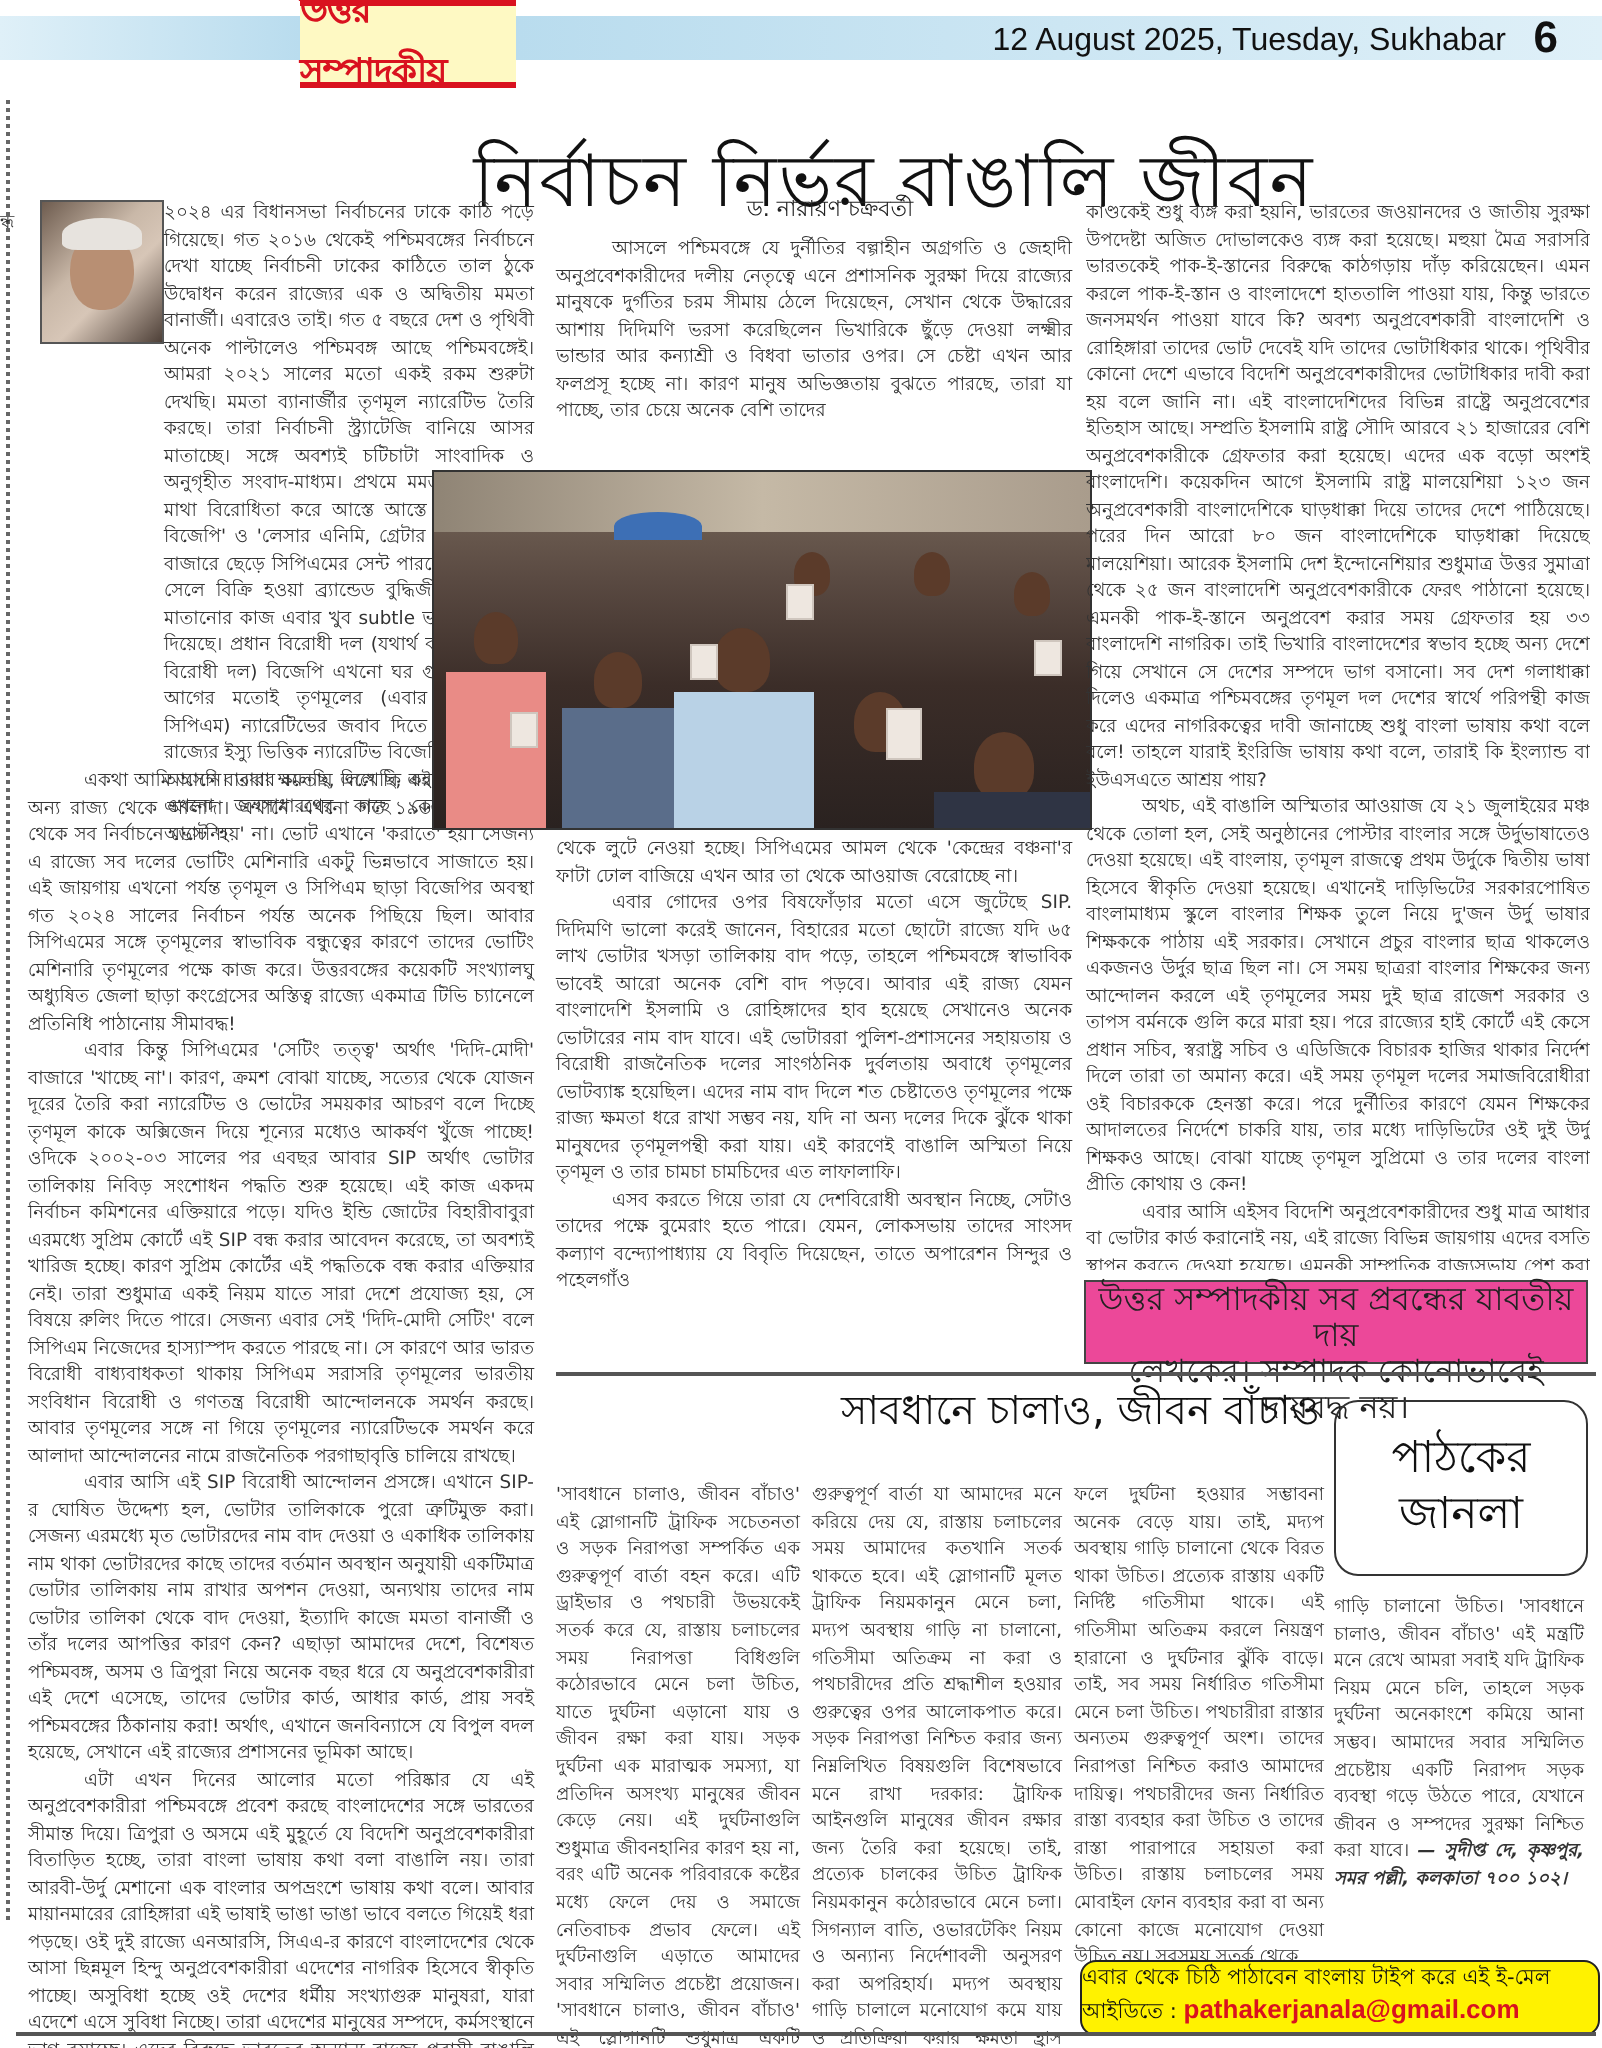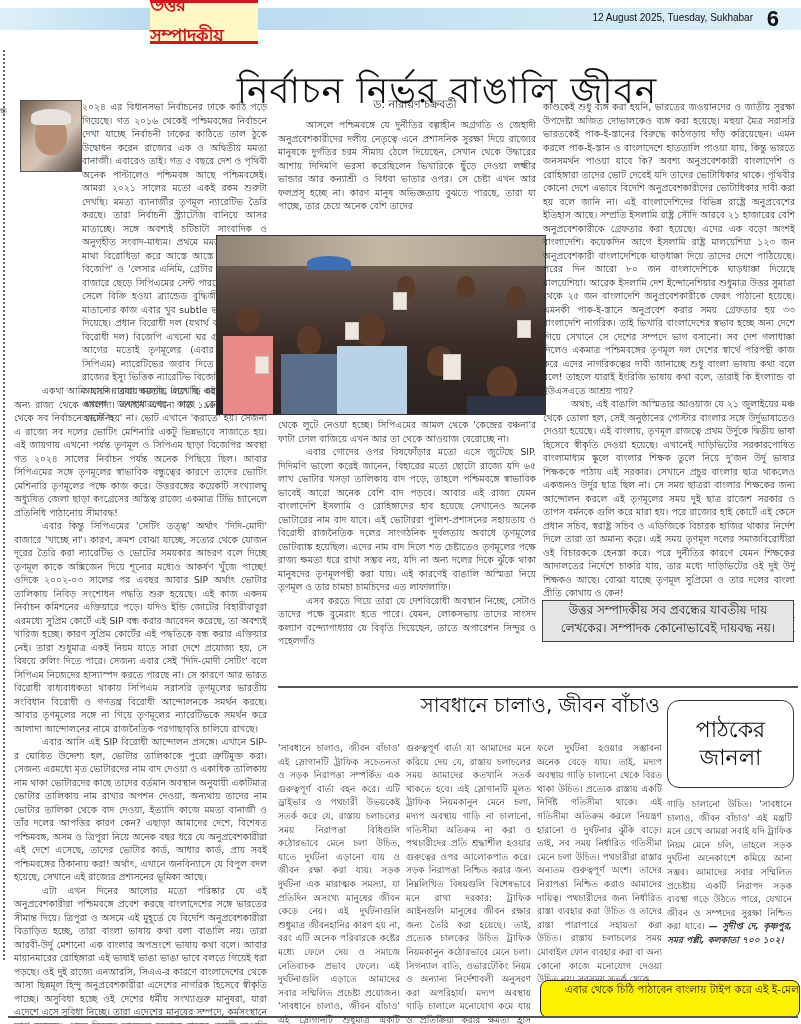--- a/index.html
+++ b/index.html
@@ -2,51 +2,51 @@
 <html><head>
 <meta charset="utf-8">
 <style>
   html,body{margin:0;padding:0;background:#fff;}
   body{width:801px;height:1024px;position:relative;overflow:hidden;font-family:"DejaVu Sans",sans-serif;color:#222;}
   .masthead{position:absolute;left:0;top:0;width:801px;height:44px;}
   .band-left{position:absolute;left:0;top:8px;width:150px;height:22px;background:linear-gradient(90deg,#dff0f8,#b9dcee);}
   .band-right{position:absolute;left:258px;top:8px;width:543px;height:22px;background:linear-gradient(90deg,#b9dcee,#dff0f8);}
   .brand{position:absolute;left:150px;top:0;width:108px;height:44px;border-top:3px solid #d9121f;border-bottom:3px solid #d9121f;box-sizing:border-box;display:flex;align-items:center;justify-content:center;background:#fef9c3;}
   .brand span{color:#d9121f;font-weight:bold;font-size:18px;letter-spacing:-0.5px;}
-  .dateline{position:absolute;right:48px;top:12px;font-family:"Liberation Sans",sans-serif;font-size:10px;color:#111;}
+  .dateline{position:absolute;right:48px;top:12px;font-family:"Liberation Sans",sans-serif;font-size:16px;color:#111;}
   .pageno{position:absolute;right:22px;top:6px;font-family:"Liberation Sans",sans-serif;font-size:22px;font-weight:bold;color:#111;}
   .headline{position:absolute;left:120px;top:46px;width:620px;text-align:center;font-size:36px;color:#111;letter-spacing:1px;}
   .leftrule{position:absolute;left:3px;top:50px;width:0;height:910px;border-left:2px dotted #666;}
   .leftfrag{position:absolute;left:0;top:104px;font-size:9px;color:#333;}
   .author-photo{position:absolute;left:20px;top:100px;width:60px;height:70px;background:linear-gradient(135deg,#6e5c4f,#c9b8a8 40%,#d7c6b7 60%,#4e4038);border:1px solid #555;}
   .author-photo .face{position:absolute;left:14px;top:14px;width:32px;height:40px;border-radius:50% 50% 45% 45%;background:#b88f73;}
   .author-photo .hair{position:absolute;left:10px;top:8px;width:40px;height:16px;border-radius:50% 50% 20% 20%;background:#e7e3de;}
   .author-name{position:absolute;left:300px;top:96px;width:230px;text-align:center;font-size:11px;color:#222;}
   .col{position:absolute;font-size:9.2px;line-height:13.5px;color:#333;text-align:justify;}
   .col p{margin:0;text-indent:0;}
   .col p.ind{text-indent:28px;}
   .c1{left:14px;width:253px;}
   .c2{left:278px;width:258px;}
   .c3{left:543px;width:252px;}
   .photo{position:absolute;left:216px;top:235px;width:328px;height:178px;border:1px solid #333;overflow:hidden;background:linear-gradient(180deg,#7a6a5c 0%,#5a4a42 30%,#3b2d28 60%,#2a2220 100%);}
   .photo .sky{position:absolute;left:0;top:0;width:100%;height:30px;background:linear-gradient(90deg,#8f8475,#c5b9a6,#a99c8c);}
   .photo .umbrella{position:absolute;left:90px;top:20px;width:44px;height:14px;border-radius:50% 50% 0 0;background:#3d6fb5;}
   .photo .p{position:absolute;border-radius:50% 50% 40% 40%;background:#5b3b2a;}
   .photo .shirt{position:absolute;}
   .photo .card{position:absolute;width:12px;height:16px;background:#eee7e0;border:1px solid #cfc6be;}
-  .notice{position:absolute;left:542px;top:600px;width:250px;height:40px;background:#e5e5e5;border:1px solid #444;text-align:center;font-size:12px;line-height:18px;color:#222;}
+  .notice{position:absolute;left:542px;top:640px;width:250px;height:40px;background:#ec4899;border:1px solid #444;text-align:center;font-size:16px;line-height:18px;color:#222;}
   .hr2{position:absolute;left:278px;top:686px;width:520px;height:0;border-top:2px solid #555;}
   .sub-head{position:absolute;left:300px;top:690px;width:360px;text-align:right;font-size:20px;color:#111;}
   .window-box{position:absolute;left:667px;top:700px;width:125px;height:86px;border:1.5px solid #333;border-radius:12px;display:flex;flex-direction:column;align-items:center;justify-content:center;font-size:22px;line-height:28px;color:#111;}
   .lc{position:absolute;font-size:9px;line-height:13.6px;color:#333;text-align:justify;}
   .lc1{left:278px;top:742px;width:122px;}
   .lc2{left:406px;top:742px;width:125px;}
   .lc3{left:537px;top:742px;width:125px;}
   .lc4{left:667px;top:798px;width:125px;}
-  .email-box{position:absolute;left:540px;top:980px;width:258px;height:36px;background:#fff200;border:1.5px solid #222;border-radius:8px;text-align:right;font-size:10.5px;line-height:16px;color:#111;}
+  .email-box{position:absolute;left:540px;top:980px;width:258px;height:36px;background:#fff200;border:1.5px solid #222;border-radius:8px;text-align:left;font-size:10.5px;line-height:16px;color:#111;}
   .email-box .em{color:#d9121f;font-weight:bold;font-family:"Liberation Sans",sans-serif;font-size:13px;}
   .bottomrule{position:absolute;left:8px;top:1016px;width:790px;border-top:2px solid #555;}
 </style>
 </head>
 <body>
 
 <div class="masthead">
   <div class="band-left"></div>
   <div class="brand">
       <span>উত্তর সম্পাদকীয়</span>
@@ -136,15 +136,16 @@
 <div class="lc lc3">
   <span>ফলে দুর্ঘটনা হওয়ার সম্ভাবনা অনেক বেড়ে যায়। তাই, মদ্যপ অবস্থায় গাড়ি চালানো থেকে বিরত থাকা উচিত। প্রত্যেক রাস্তায় একটি নির্দিষ্ট গতিসীমা থাকে। এই গতিসীমা অতিক্রম করলে নিয়ন্ত্রণ হারানো ও দুর্ঘটনার ঝুঁকি বাড়ে। তাই, সব সময় নির্ধারিত গতিসীমা মেনে চলা উচিত। পথচারীরা রাস্তার অন্যতম গুরুত্বপূর্ণ অংশ। তাদের নিরাপত্তা নিশ্চিত করাও আমাদের দায়িত্ব। পথচারীদের জন্য নির্ধারিত রাস্তা ব্যবহার করা উচিত ও তাদের রাস্তা পারাপারে সহায়তা করা উচিত। রাস্তায় চলাচলের সময় মোবাইল ফোন ব্যবহার করা বা অন্য কোনো কাজে মনোযোগ দেওয়া উচিত নয়। সবসময় সতর্ক থেকে</span>
 </div>
 <div class="lc lc4">
   <span>গাড়ি চালানো উচিত। 'সাবধানে চালাও, জীবন বাঁচাও' এই মন্ত্রটি মনে রেখে আমরা সবাই যদি ট্রাফিক নিয়ম মেনে চলি, তাহলে সড়ক দুর্ঘটনা অনেকাংশে কমিয়ে আনা সম্ভব। আমাদের সবার সম্মিলিত প্রচেষ্টায় একটি নিরাপদ সড়ক ব্যবস্থা গড়ে উঠতে পারে, যেখানে জীবন ও সম্পদের সুরক্ষা নিশ্চিত করা যাবে।</span>
   <span style="font-style:italic;font-weight:bold;">— সুদীপ্ত দে, কৃষ্ণপুর, সমর পল্লী, কলকাতা ৭০০ ১০২।</span>
 </div>
 
 <div class="email-box">
   <div>এবার থেকে চিঠি পাঠাবেন বাংলায় টাইপ করে এই ই-মেল</div>
+  <div><span>আইডিতে :</span> <span class="em">pathakerjanala@gmail.com</span></div>
 </div>
 
 <div class="bottomrule"></div>
 
 </body></html>

